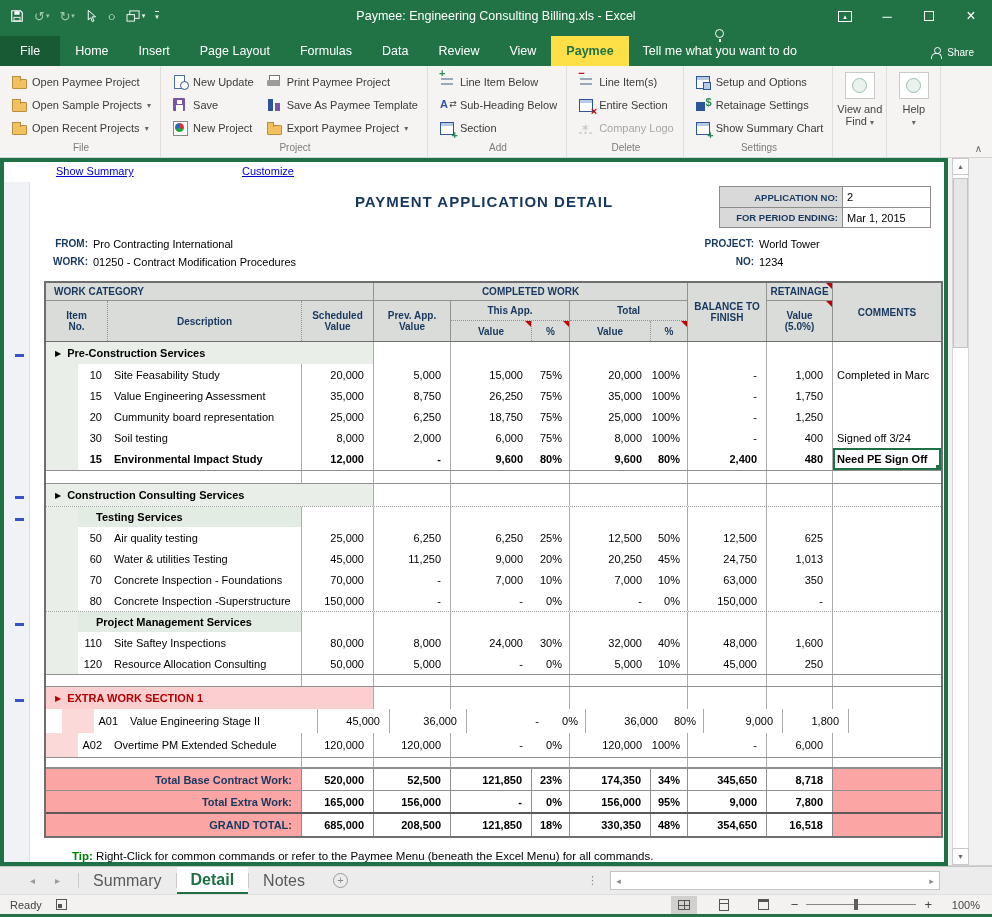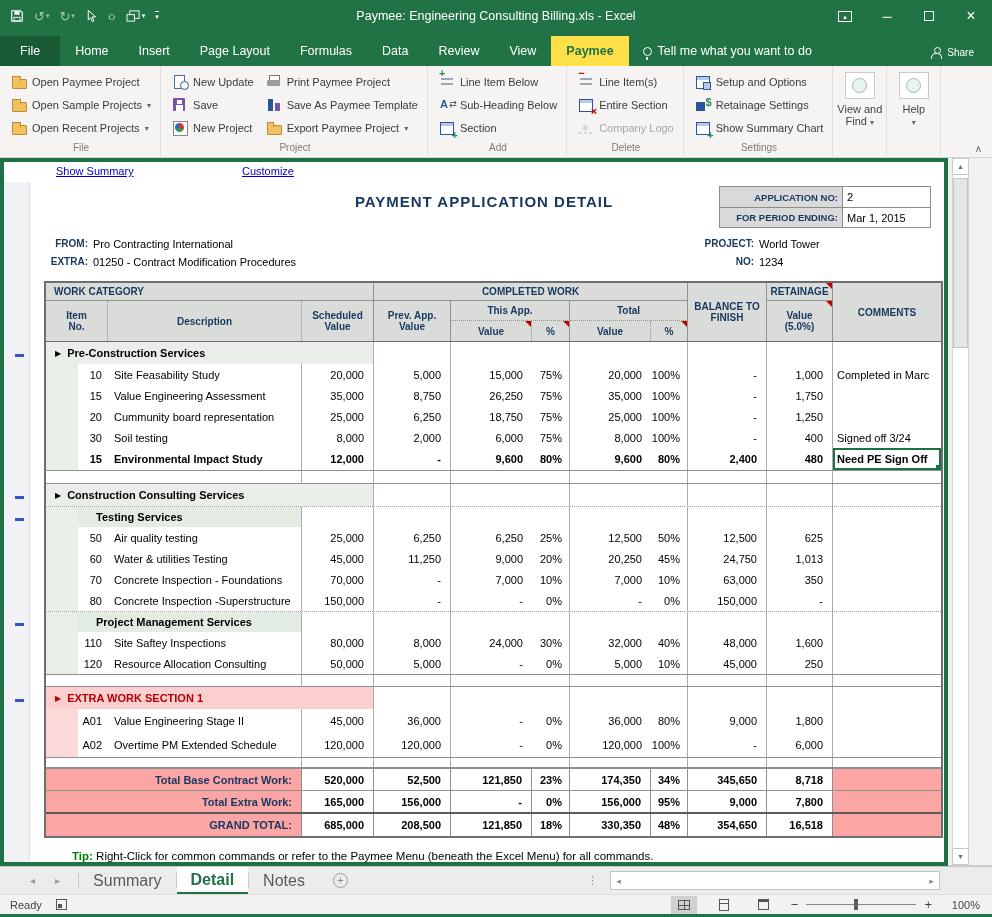--- a/index.html
+++ b/index.html
@@ -16,21 +16,21 @@
   .winctl { margin-left:auto; display:flex; align-items:center; gap:0; z-index:2; }
   .winctl .wbtn { width:42px; height:32px; display:flex; align-items:center; justify-content:center; color:#fff; font-size:13px; }
   .ribbonopt-box { width:14px; height:11px; border:1px solid #fff; display:flex; align-items:flex-start; justify-content:center; font-size:7px; line-height:9px; }
   .maxi-box { width:10px; height:10px; border:1px solid #fff; }
 
   
   .tabsrow { height:34px; background:#217346; display:flex; align-items:flex-end; color:#fff; }
   .rtab { padding:8px 15px; font-size:12.5px; color:#fff; }
   .rtab.filetab { background:#185a34; padding:8px 20px; }
   .rtab.active { background:#fde047; color:#217346; font-weight:bold; }
-  .tellme { display:flex; align-items:center; gap:6px; margin-left:14px; padding-bottom:8px; font-size:12.5px; }
+  .tellme { display:flex; align-items:center; gap:6px; margin-left:14px; padding-bottom:8px; font-size:12.5px;flex-direction:column; }
   .bulb { width:9px; height:9px; border:1px solid #fff; border-radius:50%; position:relative; }
   .bulb::after { content:""; position:absolute; left:2.5px; top:9px; width:2px; height:3px; background:#fff; }
   .share { margin-left:auto; display:flex; align-items:center; gap:6px; padding:0 18px 8px 0; font-size:10px; }
   .person { width:10px; height:11px; position:relative; }
   .person::before { content:""; position:absolute; left:2.5px; top:0; width:5px; height:5px; border:1px solid #fff; border-radius:50%; }
   .person::after { content:""; position:absolute; left:0; top:6px; width:9px; height:5px; border:1px solid #fff; border-bottom:none; border-radius:5px 5px 0 0; }
 
   
   .ribbon { height:92px; background:#f5f4f3; border-bottom:1px solid #d6d4d2; display:flex; position:relative; }
   .rgroup { display:flex; flex-direction:column; padding:5px 4px 0 6px; border-right:1px solid #e1dfdd; position:relative; }
@@ -381,21 +381,21 @@
           <div class="albl">FOR PERIOD ENDING:</div>
           <div class="aval">Mar 1, 2015</div>
         </div>
       </div>
 
       <div class="inforow" style="left:0;top:76px;">
         <span class="ilbl" style="width:84px;">FROM:</span>
         <span class="ival">Pro Contracting International</span>
       </div>
       <div class="inforow" style="left:0;top:94px;">
-        <span class="ilbl" style="width:84px;">EXTRA:</span>
+        <span class="ilbl" style="width:84px;">WORK:</span>
         <span class="ival">01250 - Contract Modification Procedures</span>
       </div>
       <div class="inforow" style="left:630px;top:76px;">
         <span class="ilbl" style="width:120px;">PROJECT:</span>
         <span class="ival">World Tower</span>
       </div>
       <div class="inforow" style="left:630px;top:94px;">
         <span class="ilbl" style="width:120px;">NO:</span>
         <span class="ival">1234</span>
       </div>
@@ -673,21 +673,21 @@
               </div>
               <div class="cell bR"></div>
               <div class="cell "></div>
               <div class="cell bR"></div>
               <div class="cell "></div>
               <div class="cell bR"></div>
               <div class="cell bR"></div>
               <div class="cell bR"></div>
               <div class="cell "></div>
             </div>
-            <div class="trow cols item tone-red" style="height: 24px;">
+            <div class="trow cols item tone-red" style="height: 24px; margin-left: 16px;">
               <div class="cell c-g"></div>
               <div class="cell itemno">A01</div>
               <div class="cell desc bR">Value Engineering Stage II</div>
               <div class="cell num bR">45,000</div>
               <div class="cell num bR">36,000</div>
               <div class="cell num">-</div>
               <div class="cell pct bR">0%</div>
               <div class="cell num">36,000</div>
               <div class="cell pct bR">80%</div>
               <div class="cell num bR">9,000</div>

